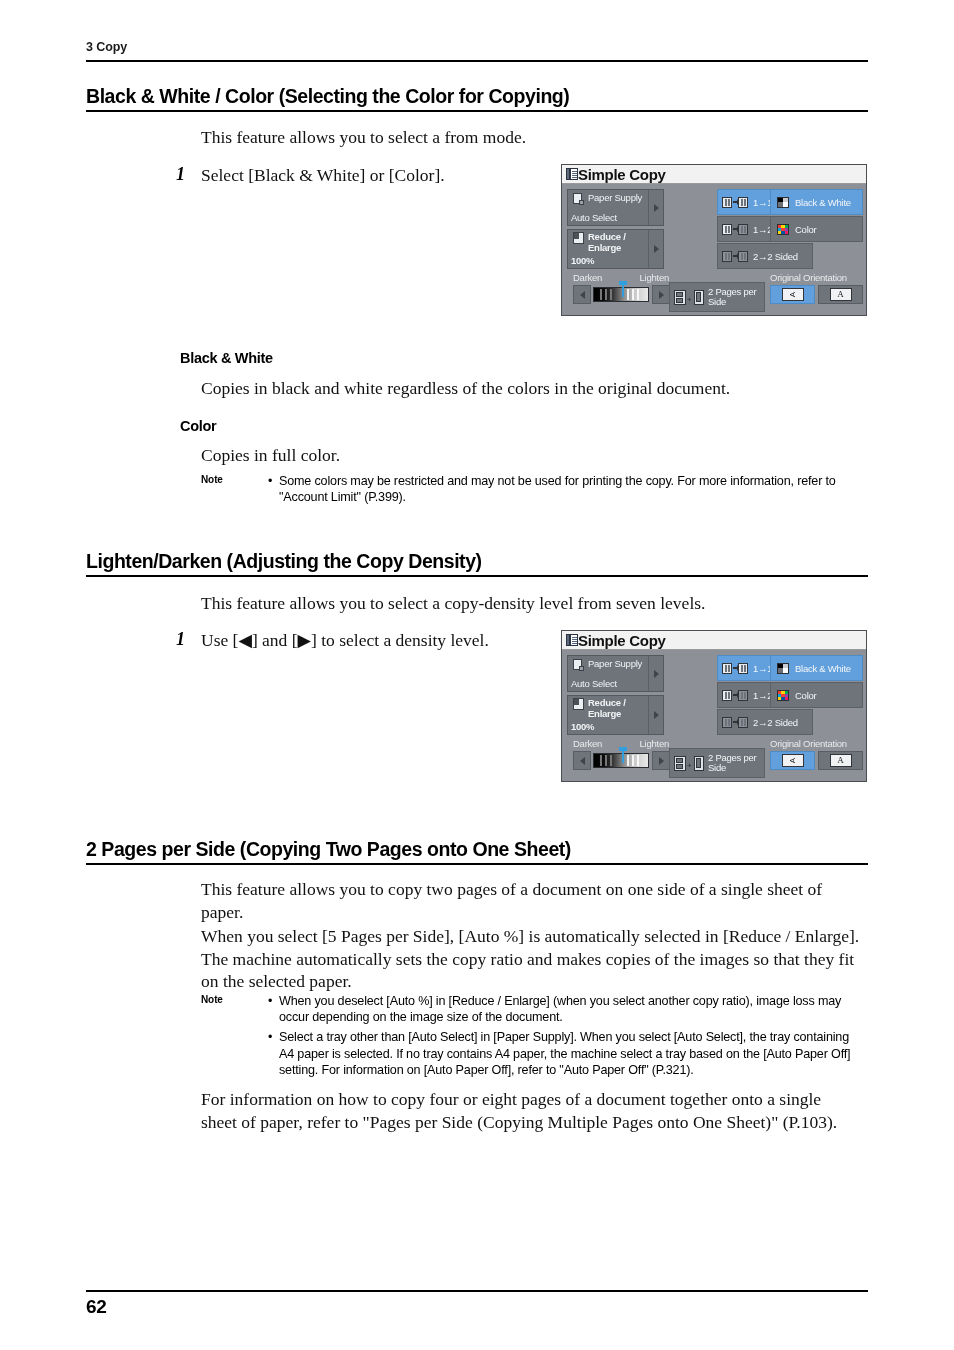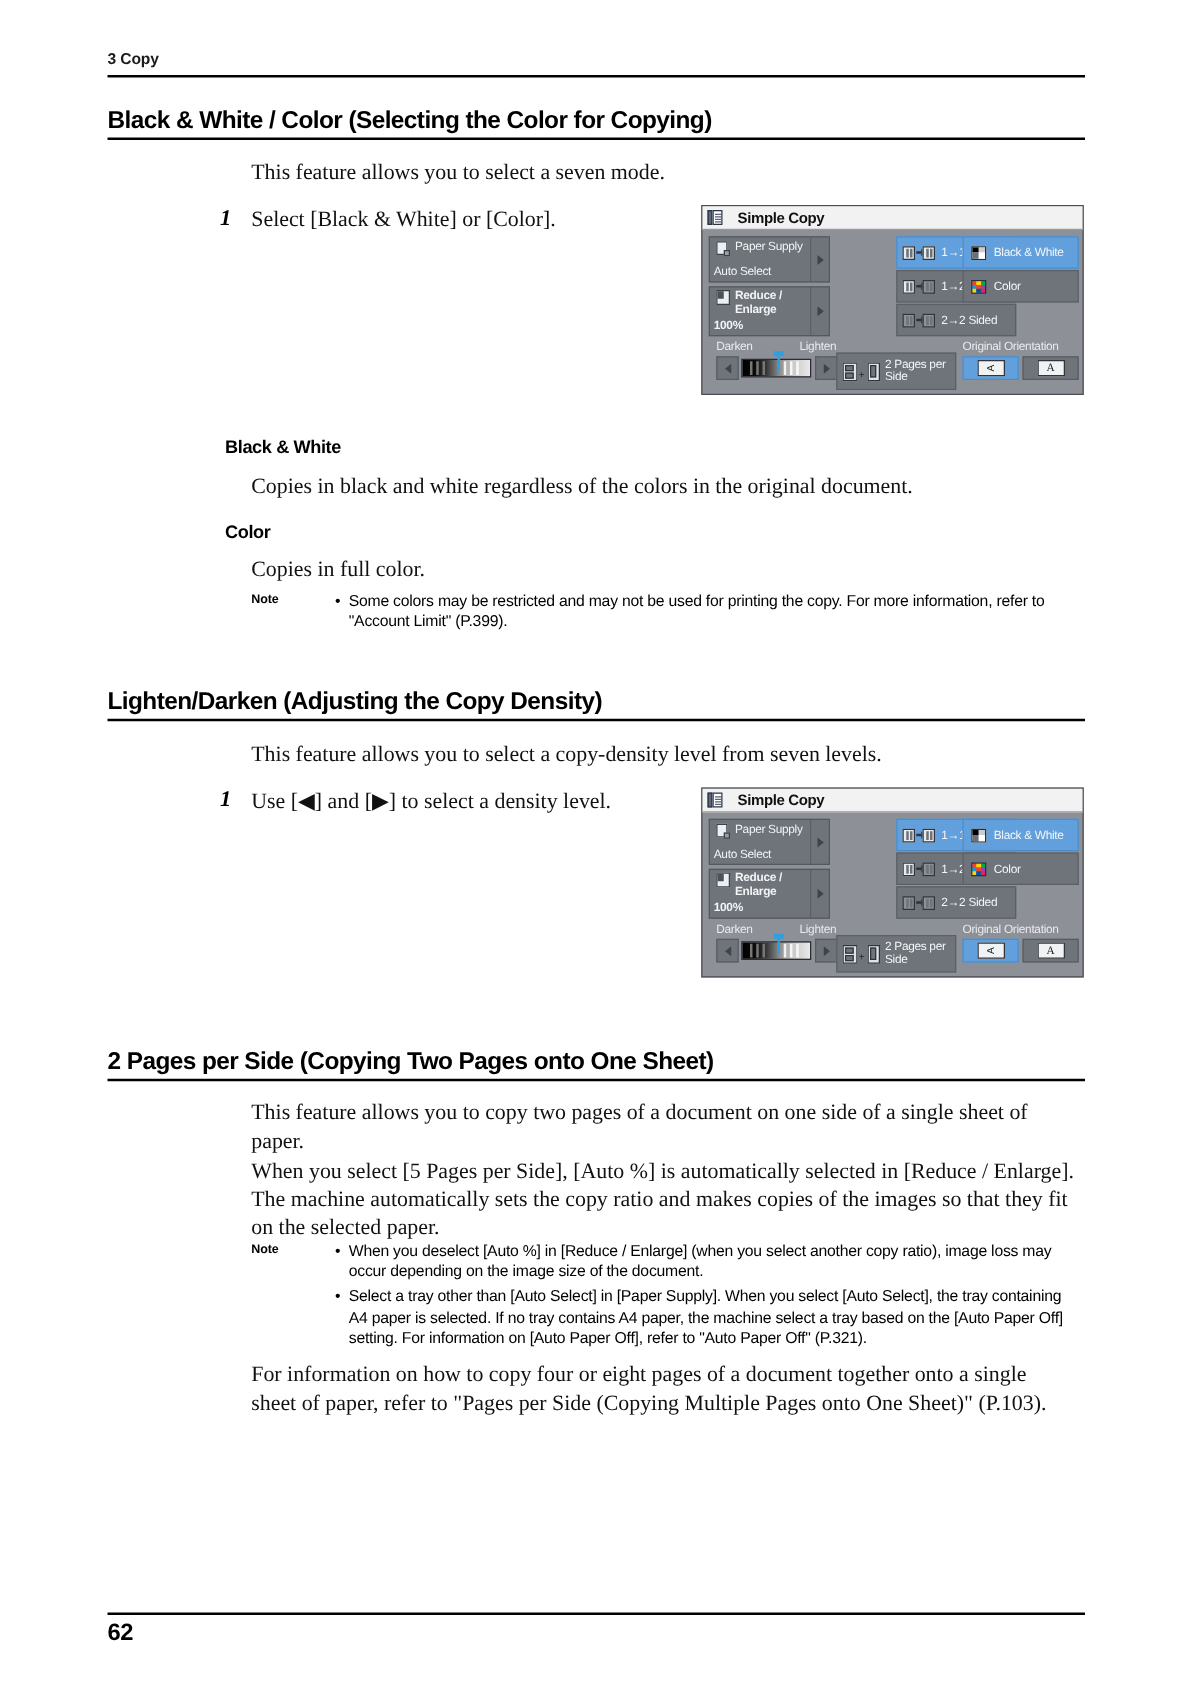--- a/index.html
+++ b/index.html
@@ -164,25 +164,25 @@
     width: 100%;
     height: 19px;
     background: #f2f2f2;
     border-bottom: 1px solid #9a9a9a;
     box-sizing: border-box;
     display: flex;
     align-items: center;
     padding-left: 4px;
   }
   .ui-title-text {
-    font-size: 12px;
+    font-size: 15px;
     font-weight: bold;
     letter-spacing: -0.3px;
     color: #111;
-    margin-left: 12px;
+    margin-left: 0;
   }
   .doc-icon {
     width: 12px; height: 12px;
     position: relative;
     flex: 0 0 auto;
   }
   .doc-icon .ic-a {
     position: absolute; left: 0; top: 0;
     width: 4px; height: 12px;
     background: #5f6a7d;
@@ -612,21 +612,21 @@
 <body>
 
 <div class="page">
 
   <div class="running-head">3 Copy</div>
   <div class="rule-head"></div>
 
   <div class="h1" style="top:85px;">Black &amp; White / Color (Selecting the Color for Copying)</div>
   <div class="h1-rule" style="top:110px;"></div>
 
-  <div class="body-text" style="left:201px; top:126px; width:350px;">This feature allows you to select a seven mode.</div>
+  <div class="body-text" style="left:201px; top:126px; width:350px;">This feature allows you to select a from mode.</div>
 
   <div class="step-num" style="top:164px;">1</div>
   <div class="step-text" style="top:165px;">Select [Black &amp; White] or [Color].</div>
 
   <div class="ui-panel" style="left:561px; top:164px;">
     <div class="ui-titlebar">
       <span class="doc-icon">
         <span class="ic-a"></span>
         <span class="ic-b">
             <i style="top:2px"></i>

